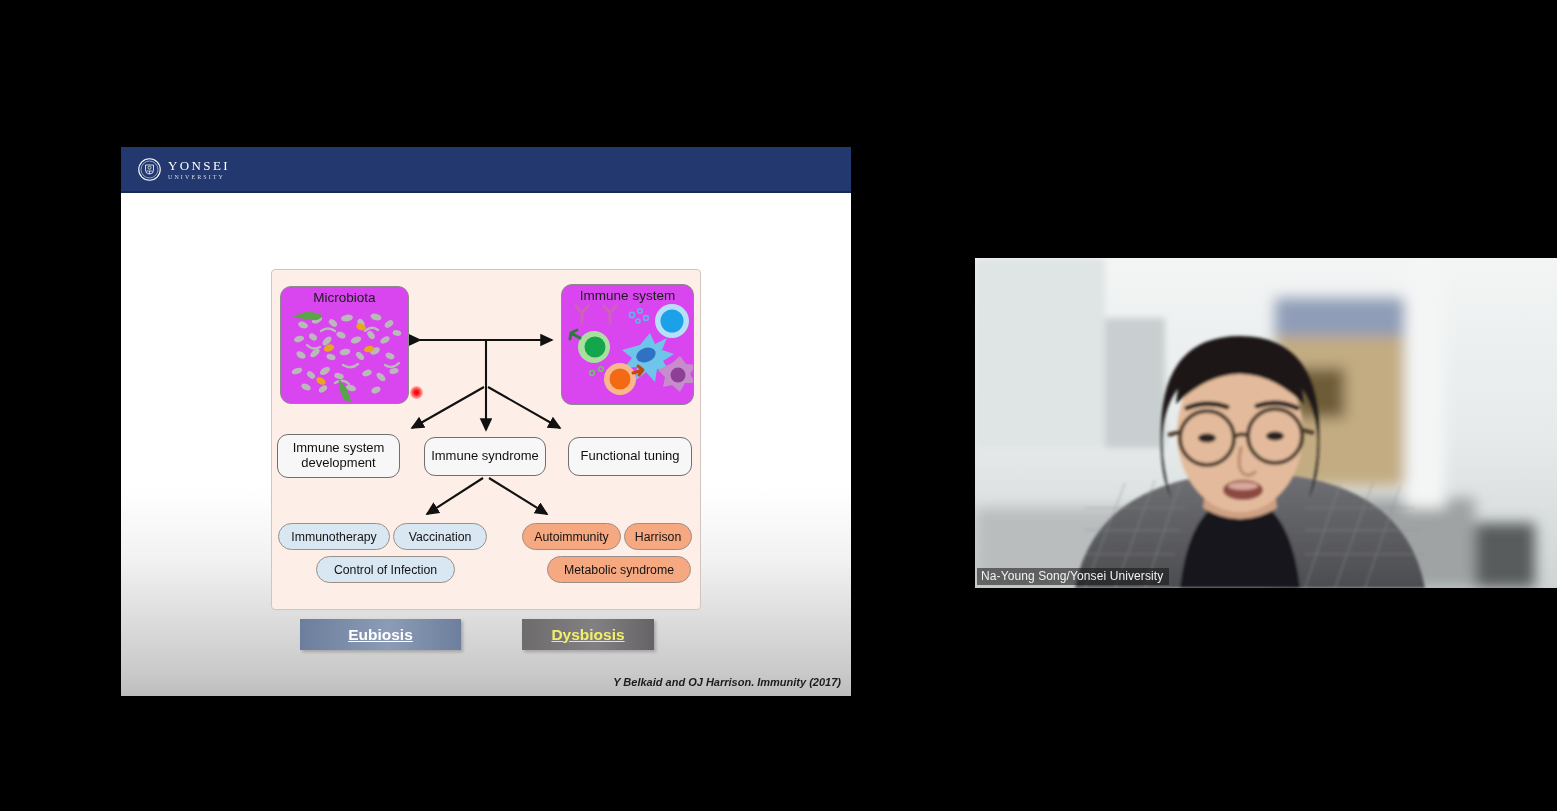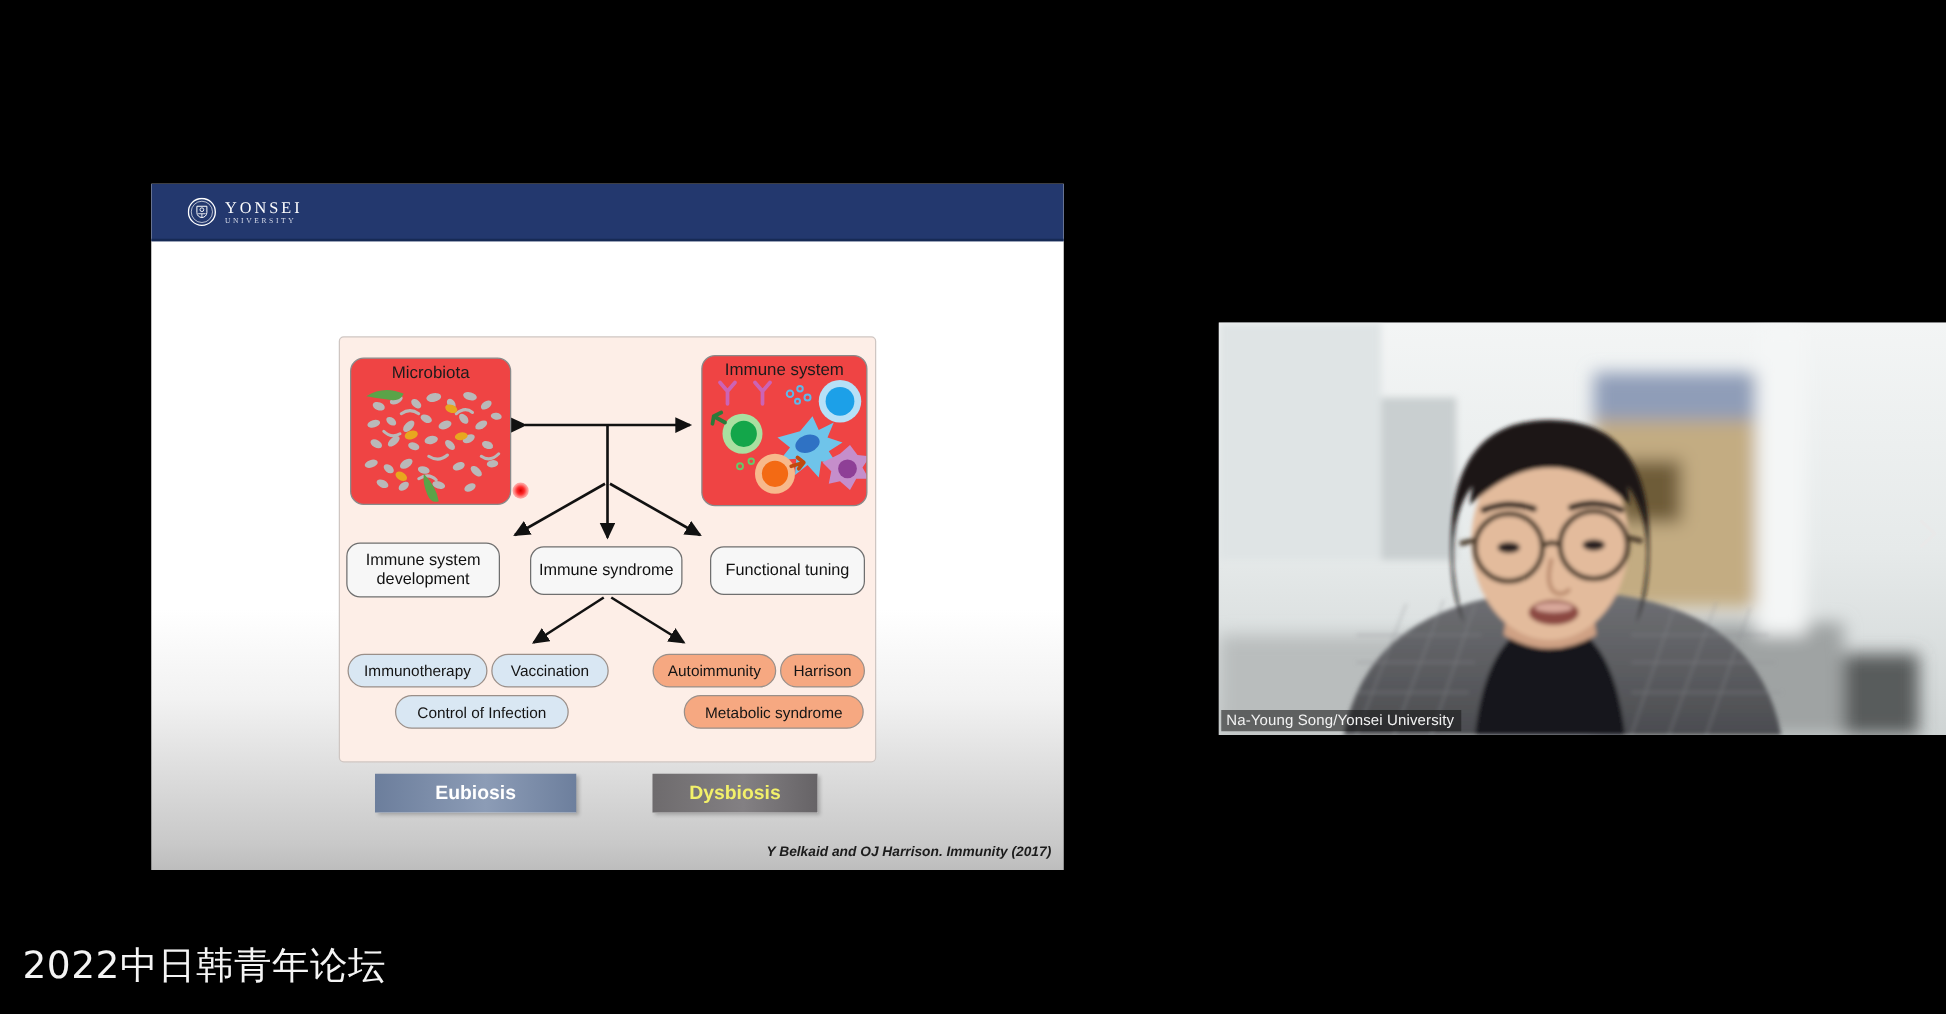--- a/index.html
+++ b/index.html
@@ -15,21 +15,21 @@
   #slide {
     position: absolute; left: 121px; top: 147px;
     width: 730px; height: 549px;
     background: linear-gradient(to bottom, #ffffff 0%, #ffffff 62%, #f2f2f2 75%, #c9c9c9 96%, #bdbdbd 100%);
     overflow: hidden;
   }
   #slide-header {
     position: absolute; left: 0; top: 0; width: 100%; height: 46px;
     background: #23386e;
     border-bottom: 2px solid #172a55;
-    display: flex; align-items: center; padding-left: 29px;
+    display: flex; align-items: center; padding-left: 17px;
   }
   .logo-wrap { display: flex; align-items: center; gap: 7px; }
   .logo-seal { width: 23px; height: 23px; display:block; }
   .logo-text { display: flex; flex-direction: column; line-height: 1; }
   .logo-main {
     color: #ffffff; font-size: 13px; letter-spacing: 2.4px;
     font-family: "Liberation Serif", serif; font-weight: 400;
   }
   .logo-sub {
     color: #d7dcea; font-size: 6px; letter-spacing: 2.1px; margin-top: 2px;
@@ -43,21 +43,21 @@
 
   
   #diagram {
     position: absolute; left: 150px; top: 122px;
     width: 430px; height: 341px;
     background: #fdeee7;
     border: 1px solid #cfc6c2;
     border-radius: 4px;
   }
   .panel {
-    position: absolute; background: #ef4444;
+    position: absolute; background: #d946ef;
     border: 1.4px solid #8a8a8a; border-radius: 11px;
     overflow: hidden;
   }
   .panel-title {
     position: absolute; top: 3px; left: 0; width: 100%;
     text-align: center; font-size: 13.5px; color: #1b1b1b;
     font-family: "Liberation Sans", sans-serif;
   }
   #panel-microbiota { left: 8px; top: 16px; width: 129px; height: 118px; }
   #panel-immune { left: 289px; top: 14px; width: 133px; height: 121px; }
@@ -93,20 +93,21 @@
     border-radius: 50%;
     background: radial-gradient(circle, #d80000 0%, #ff2a2a 32%, rgba(255,70,70,0.55) 58%, rgba(255,120,120,0) 100%);
   }
 
   
   .state-bar {
     position: absolute; height: 31px;
     display: flex; align-items: center; justify-content: center;
     font-size: 15.5px; font-weight: bold;
     box-shadow: 2px 2px 3px rgba(0,0,0,0.22);
+    text-decoration: underline;
   }
   #bar-eubiosis {
     left: 179px; top: 472px; width: 161px;
     background: linear-gradient(to right, #6c7e9c 0%, #8c9cb6 55%, #6d7f9d 100%);
     color: #ffffff;
   }
   #bar-dysbiosis {
     left: 401px; top: 472px; width: 132px;
     background: linear-gradient(to right, #6e6b6d 0%, #838083 55%, #666366 100%);
     color: #f2f06a;
@@ -402,15 +403,14 @@
       </g>
     </svg>
 
     <div id="name-badge">Na-Young Song/Yonsei University</div>
 
     <svg id="next-arrow" viewBox="0 0 22 28">
       <path d="M6 4 L17 14 L6 24" fill="none" stroke="#e9e9e9" stroke-width="2.6" stroke-linecap="round" stroke-linejoin="round"></path>
     </svg>
   </div>
 
-  <div id="footer-text">2022中日韩青年论坛</div>
 
 </div>
 
 </body></html>

